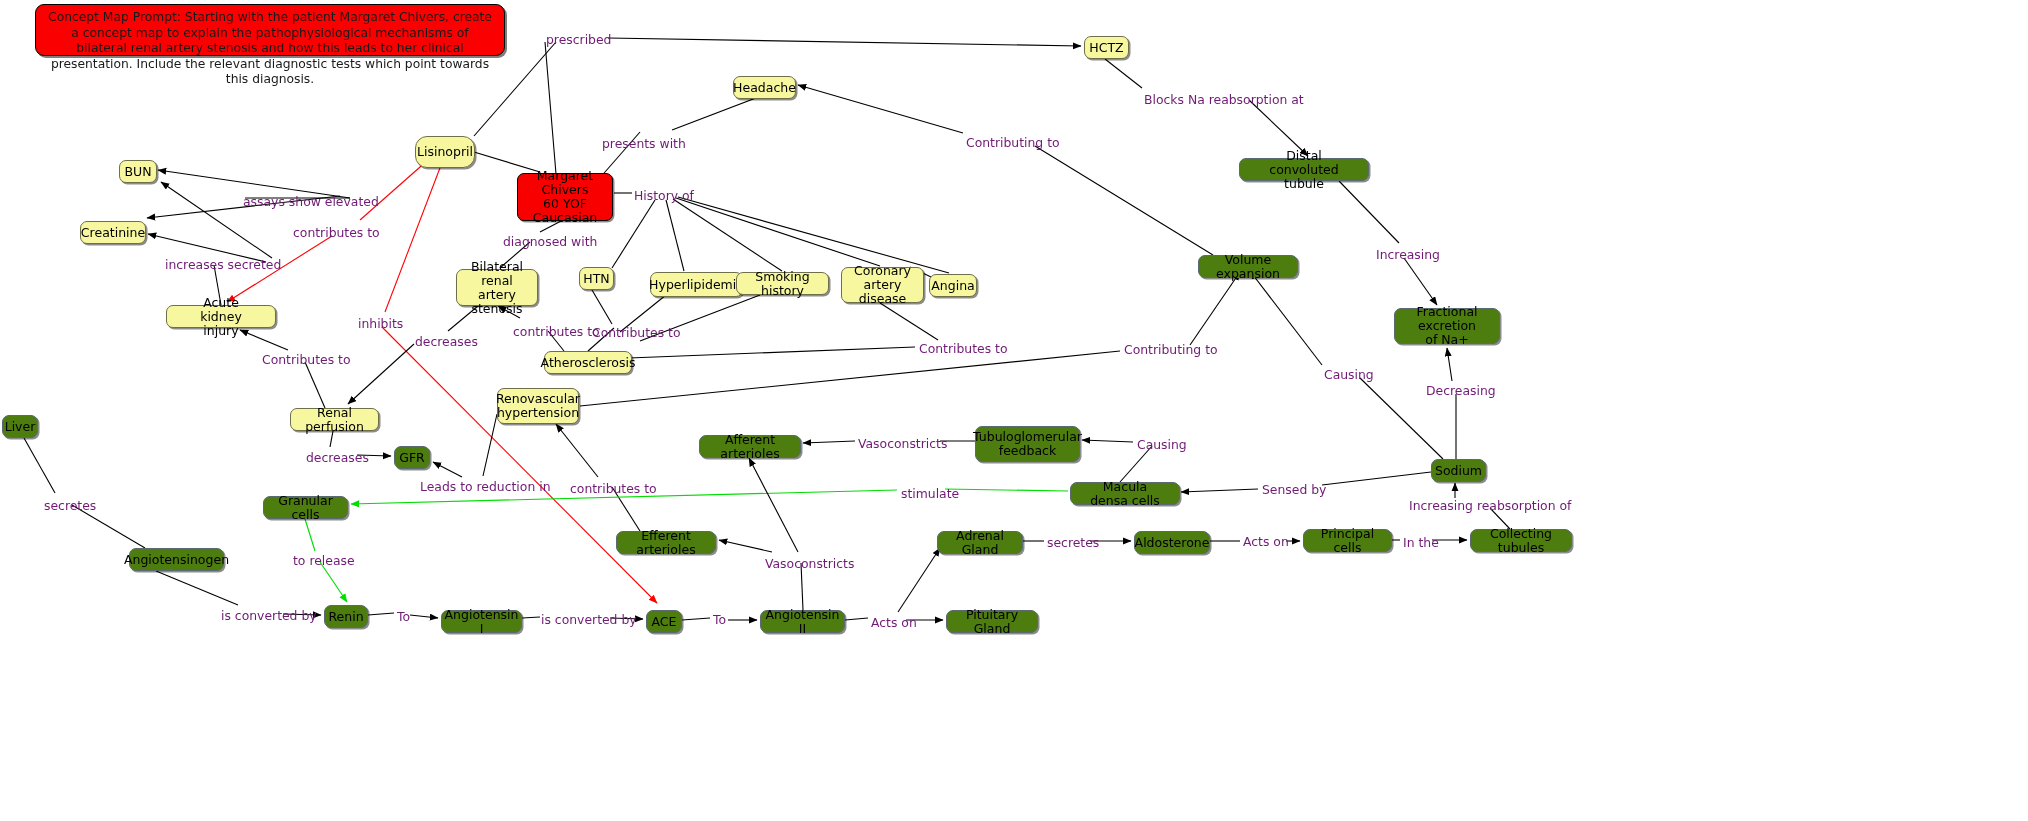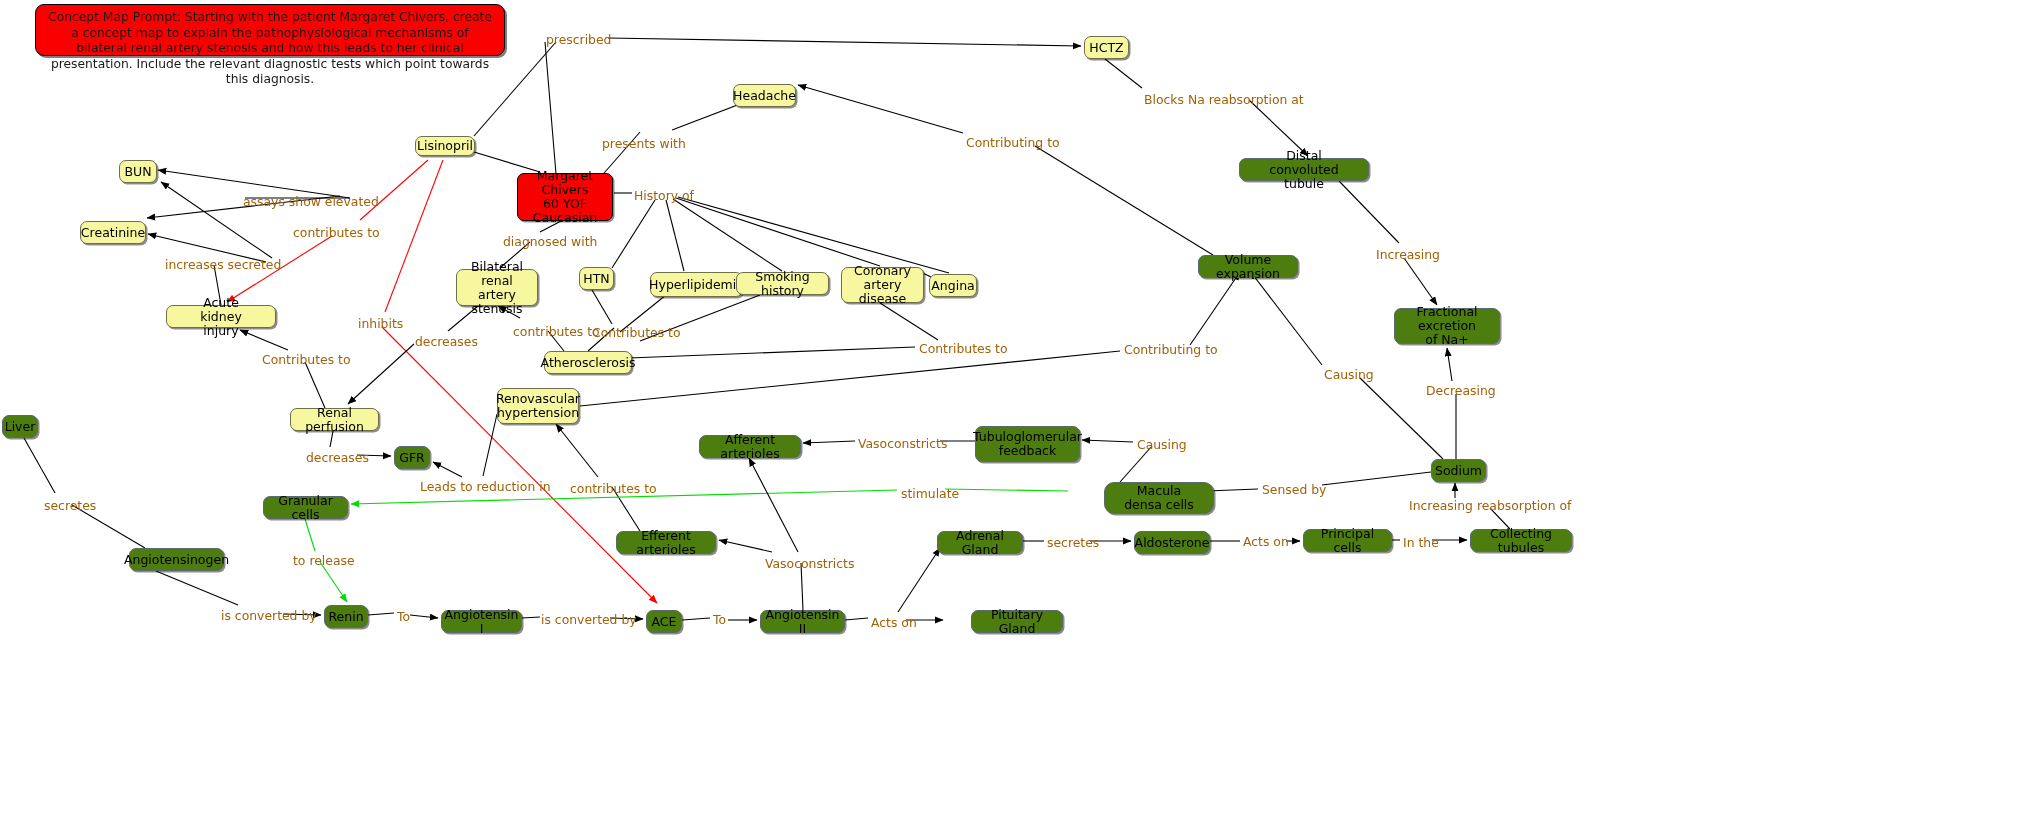--- a/index.html
+++ b/index.html
@@ -65,21 +65,21 @@
     color: #1a1a1a;
     font-size: 12.3px;
     line-height: 15.6px;
     text-align: center;
     padding: 5px 9px 6px 9px;
   }
   .elabel {
     position: absolute;
     font-size: 12.4px;
     line-height: 13px;
-    color: #a16207;
+    color: #701a75;
     white-space: nowrap;
     background: transparent;
   }
 </style>
 </head>
 <body>
 
 <div id="canvas">
 
   <div class="prompt-box" style="left:35px; top:4px; width:470px; height:52px;">Concept Map Prompt: Starting with the patient Margaret Chivers, create a concept map to explain the pathophysiological mechanisms of bilateral renal artery stenosis and how this leads to her clinical presentation. Include the relevant diagnostic tests which point towards this diagnosis.</div>
@@ -186,23 +186,23 @@
         <line x1="963" y1="133" x2="798" y2="85" stroke="#000000" stroke-width="1.1" marker-end="url(#arrow-black)"></line>
         <line x1="580" y1="406" x2="1120" y2="351" stroke="#000000" stroke-width="1.1"></line>
         <line x1="1190" y1="345" x2="1240" y2="272" stroke="#000000" stroke-width="1.1" marker-end="url(#arrow-black)"></line>
       </g>
   </svg>
 
   <div id="node-layer">
       <div class="node red" style="left: 517px; top: 173px; width: 96px; height: 48px;">Margaret Chivers
 60 YOF
 Caucasian</div>
-      <div class="node yellow" style="left: 415px; top: 136px; width: 60px; height: 20px;">Lisinopril</div>
+      <div class="node yellow" style="left: 415px; top: 136px; width: 60px; height: 32px; border-radius: 12px;">Lisinopril</div>
       <div class="node yellow" style="left: 1084px; top: 36px; width: 45px; height: 23px;">HCTZ</div>
-      <div class="node yellow" style="left: 733px; top: 84px; width: 63px; height: 23px;">Headache</div>
+      <div class="node yellow" style="left: 733px; top: 76px; width: 63px; height: 23px;">Headache</div>
       <div class="node yellow" style="left: 119px; top: 160px; width: 38px; height: 23px;">BUN</div>
       <div class="node yellow" style="left: 80px; top: 221px; width: 66px; height: 23px;">Creatinine</div>
       <div class="node yellow" style="left: 166px; top: 305px; width: 110px; height: 23px;">Acute kidney injury</div>
       <div class="node yellow" style="left: 456px; top: 269px; width: 82px; height: 37px;">Bilateral renal
 artery stenosis</div>
       <div class="node yellow" style="left: 579px; top: 267px; width: 35px; height: 23px;">HTN</div>
       <div class="node yellow" style="left: 650px; top: 272px; width: 93px; height: 25px;">Hyperlipidemia</div>
       <div class="node yellow" style="left: 736px; top: 272px; width: 93px; height: 23px;">Smoking history</div>
       <div class="node yellow" style="left: 841px; top: 267px; width: 83px; height: 36px;">Coronary
 artery disease</div>
@@ -216,23 +216,23 @@
       <div class="node blue" style="left: 129px; top: 548px; width: 95px; height: 23px;">Angiotensinogen</div>
       <div class="node blue" style="left: 263px; top: 496px; width: 85px; height: 23px;">Granular cells</div>
       <div class="node blue" style="left: 324px; top: 605px; width: 44px; height: 23px; text-align: right;">Renin</div>
       <div class="node blue" style="left: 441px; top: 610px; width: 81px; height: 23px;">Angiotensin I</div>
       <div class="node blue" style="left: 646px; top: 610px; width: 36px; height: 23px;">ACE</div>
       <div class="node blue" style="left: 760px; top: 610px; width: 85px; height: 23px;">Angiotensin II</div>
       <div class="node blue" style="left: 616px; top: 531px; width: 100px; height: 23px;">Efferent arterioles</div>
       <div class="node blue" style="left: 699px; top: 435px; width: 102px; height: 23px;">Afferent arterioles</div>
       <div class="node blue" style="left: 975px; top: 426px; width: 105px; height: 36px;">Tubuloglomerular
 feedback</div>
-      <div class="node blue" style="left: 1104px; top: 482px; width: 110px; height: 32px; border-radius: 10px;">Macula densa cells</div>
+      <div class="node blue" style="left: 1070px; top: 482px; width: 110px; height: 23px;">Macula densa cells</div>
       <div class="node blue" style="left: 937px; top: 531px; width: 86px; height: 23px;">Adrenal Gland</div>
-      <div class="node blue" style="left: 946px; top: 610px; width: 92px; height: 23px; margin-left: 25px;">Pituitary Gland</div>
+      <div class="node blue" style="left: 946px; top: 610px; width: 92px; height: 23px;">Pituitary Gland</div>
       <div class="node blue" style="left: 1134px; top: 531px; width: 76px; height: 23px;">Aldosterone</div>
       <div class="node blue" style="left: 1303px; top: 529px; width: 89px; height: 23px;">Principal cells</div>
       <div class="node blue" style="left: 1470px; top: 529px; width: 102px; height: 23px;">Collecting tubules</div>
       <div class="node blue" style="left: 1431px; top: 459px; width: 55px; height: 23px;">Sodium</div>
       <div class="node blue" style="left: 1239px; top: 158px; width: 130px; height: 23px;">Distal convoluted tubule</div>
       <div class="node blue" style="left: 1198px; top: 255px; width: 100px; height: 23px;">Volume expansion</div>
       <div class="node blue" style="left: 1394px; top: 308px; width: 106px; height: 36px;">Fractional excretion
 of Na+</div>
     </div>
   <div id="label-layer">

